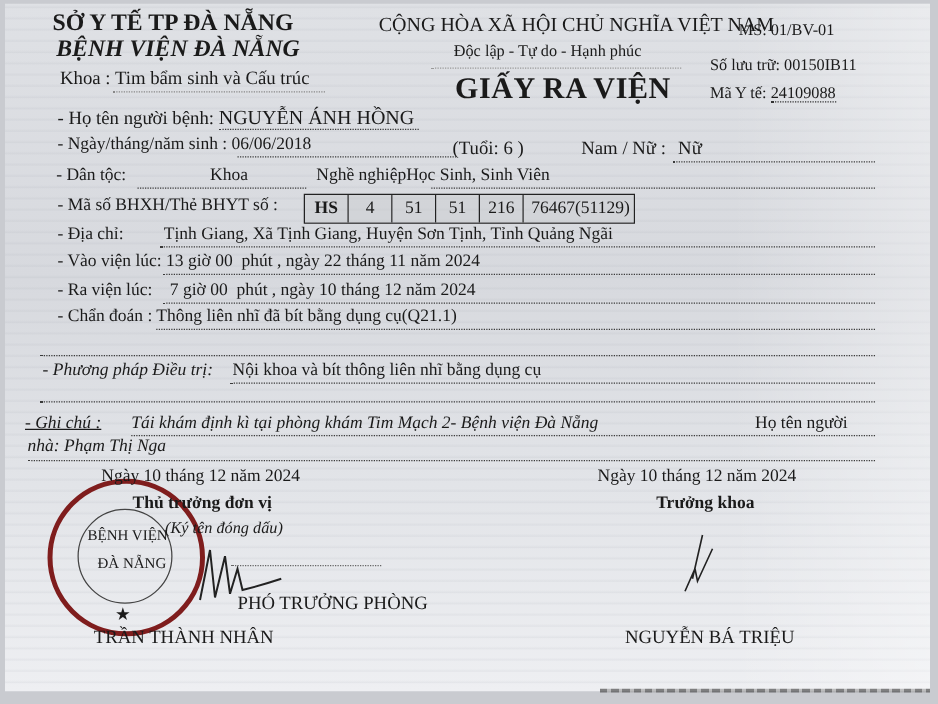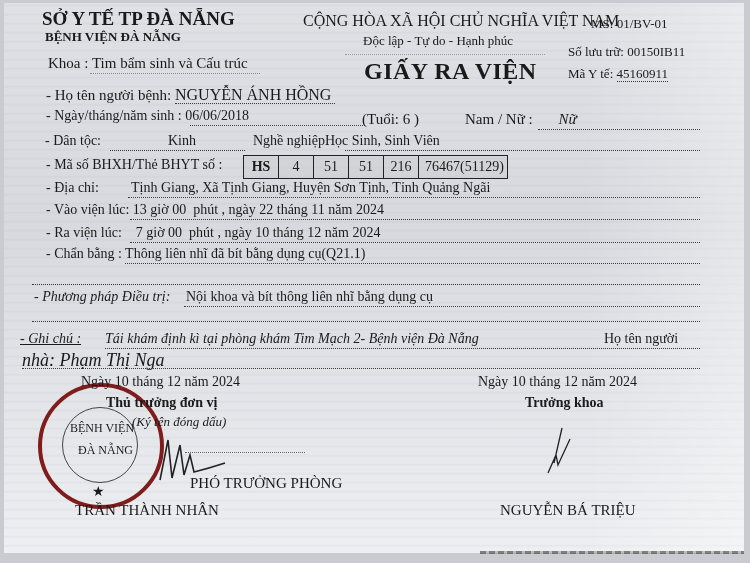--- a/index.html
+++ b/index.html
@@ -47,62 +47,62 @@
     .stamp .t1 { position:absolute; left:8px; top:22px; font-size:13px; letter-spacing:0px; }
     .stamp .t2 { position:absolute; left:12px; top:42px; font-size:13px; }
     .stamp .star { position:absolute; left:50px; top:98px; font-size:14px; }
   </style>
 </head>
 <body>
 
 <div class="paper"></div>
 
 <div class="abs b" style="left:42px;top:8px;font-size:19px;">SỞ Y TẾ TP ĐÀ NẴNG</div>
-<div class="abs b" style="left:45px;top:29px;font-size:13px;">BỆNH VIỆN ĐÀ NẴNG</div>
+<div class="abs b" style="left:45px;top:29px;font-size:19px;font-style:italic;">BỆNH VIỆN ĐÀ NẴNG</div>
 <div class="abs" style="left:48px;top:55px;font-size:15px;">
   <span>Khoa :</span>
   <span>Tim bẩm sinh và Cấu trúc</span>
 </div>
 <div class="line" style="left:90px;top:73px;width:170px;border-bottom-style:dotted;border-color:#888;"></div>
 
 <div class="abs" style="left:303px;top:12px;font-size:16px;">CỘNG HÒA XÃ HỘI CHỦ NGHĨA VIỆT NAM</div>
 <div class="abs" style="left:363px;top:33px;font-size:13px;">Độc lập - Tự do - Hạnh phúc</div>
 <div class="line" style="left:345px;top:54px;width:200px;border-color:#999;"></div>
 <div class="abs b" style="left:364px;top:58px;font-size:24px;letter-spacing:0.5px;">GIẤY RA VIỆN</div>
 
 <div class="abs" style="left:591px;top:16px;font-size:13px;">MS: 01/BV-01</div>
 <div class="abs" style="left:568px;top:44px;font-size:13px;">
   <span>Số lưu trữ:</span>
   <span>00150IB11</span>
 </div>
 <div class="abs" style="left:568px;top:66px;font-size:13px;">
   <span>Mã Y tế:</span>
-  <span class="dots">45160911</span>
+  <span class="dots">24109088</span>
 </div>
 
 <div class="abs" style="left:46px;top:86px;font-size:15px;">
   <span>- Họ tên người bệnh:</span>
   <span style="font-size:16px;">NGUYỄN ÁNH HỒNG</span>
 </div>
 <div class="line" style="left:175px;top:103px;width:160px;"></div>
 
 <div class="abs" style="left:46px;top:108px;font-size:14px;">
   <span>- Ngày/tháng/năm sinh :</span>
   <span>06/06/2018</span>
 </div>
 <div class="line" style="left:190px;top:125px;width:175px;"></div>
 <div class="abs" style="left:362px;top:111px;font-size:15px;">(Tuổi: 6 )</div>
 <div class="abs" style="left:465px;top:111px;font-size:15px;">
   <span>Nam / Nữ :</span>
-  <span style="margin-left:22px;font-style:italic;">Nữ</span>
+  <span style="margin-left:6px;">Nữ</span>
 </div>
 <div class="line" style="left:538px;top:129px;width:162px;"></div>
 
 <div class="abs" style="left:45px;top:133px;font-size:14px;">- Dân tộc:</div>
-<div class="abs" style="left:168px;top:133px;font-size:14px;">Kinh</div>
+<div class="abs" style="left:168px;top:133px;font-size:14px;">Khoa</div>
 <div class="line" style="left:110px;top:150px;width:135px;"></div>
 <div class="abs" style="left:253px;top:133px;font-size:14px;">
   <span>Nghề nghiệp</span><span>Học Sinh, Sinh Viên</span>
 </div>
 <div class="line" style="left:345px;top:150px;width:355px;"></div>
 
 <div class="abs" style="left:46px;top:157px;font-size:14px;">- Mã số BHXH/Thẻ BHYT số :</div>
 <div class="bhyt">
   <div class="cell b" style="width:22px;">HS</div>
   <div class="cell" style="width:22px;">4</div>
@@ -138,36 +138,36 @@
   &nbsp;<span>phút , ngày</span>
   <span>10</span>
   <span>tháng</span>
   <span>12</span>
   <span>năm</span>
   <span>2024</span>
 </div>
 <div class="line" style="left:130px;top:242px;width:570px;"></div>
 
 <div class="abs" style="left:46px;top:246px;font-size:14px;">
-  <span>- Chẩn bằng :</span>
+  <span>- Chẩn đoán :</span>
   <span>Thông liên nhĩ đã bít bằng dụng cụ(Q21.1)</span>
 </div>
 <div class="line" style="left:125px;top:263px;width:575px;"></div>
 <div class="line" style="left:32px;top:284px;width:668px;"></div>
 
 <div class="abs i" style="left:34px;top:289px;font-size:14px;">- Phương pháp Điều trị:</div>
 <div class="abs" style="left:186px;top:289px;font-size:14px;">Nội khoa và bít thông liên nhĩ bằng dụng cụ</div>
 <div class="line" style="left:184px;top:306px;width:516px;"></div>
 <div class="line" style="left:32px;top:321px;width:668px;"></div>
 
 <div class="abs i" style="left:20px;top:331px;font-size:14px;text-decoration:underline;">- Ghi chú :</div>
 <div class="abs i" style="left:105px;top:331px;font-size:14px;">Tái khám định kì tại phòng khám Tim Mạch 2- Bệnh viện Đà Nẵng</div>
 <div class="abs" style="left:604px;top:331px;font-size:14px;">Họ tên người</div>
 <div class="line" style="left:105px;top:348px;width:595px;"></div>
-<div class="abs i" style="left:22px;top:350px;font-size:18px;text-align:center;">
+<div class="abs i" style="left:22px;top:350px;font-size:14px;text-align:center;">
   <span>nhà:</span>
   <span>Phạm Thị Nga</span>
 </div>
 <div class="line" style="left:22px;top:368px;width:678px;"></div>
 
 <div class="stamp">
   <div class="inner"></div>
   <div class="t1" style="left:28px;top:34px;font-size:12px;">BỆNH VIỆN</div>
   <div class="t2" style="left:36px;top:56px;font-size:12px;">ĐÀ NẴNG</div>
   <div class="star" style="left:50px;top:96px;">★</div>

